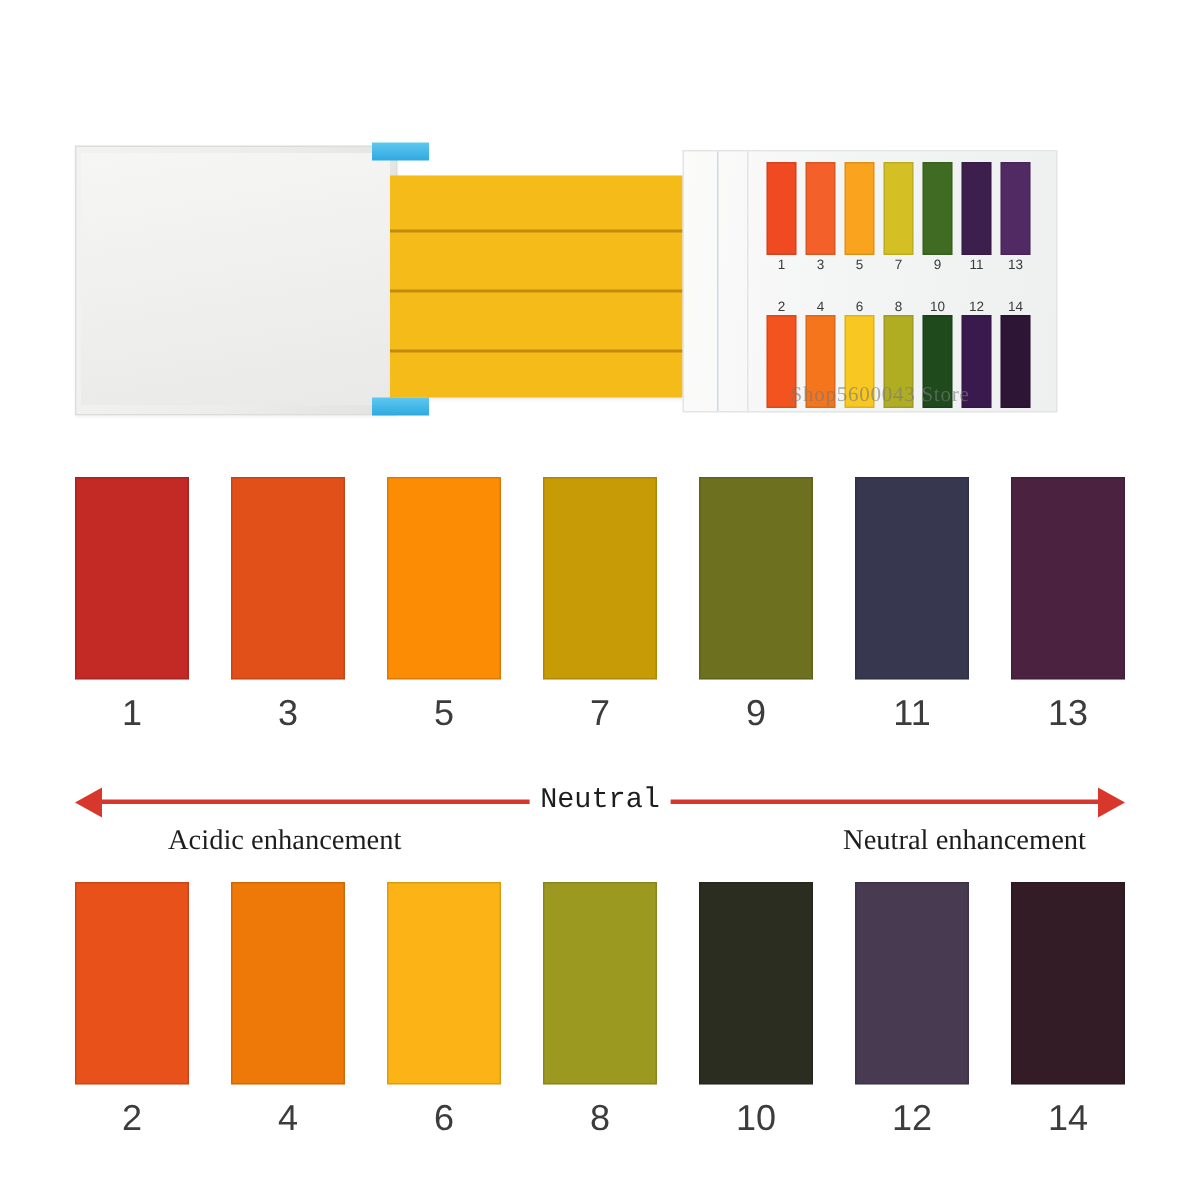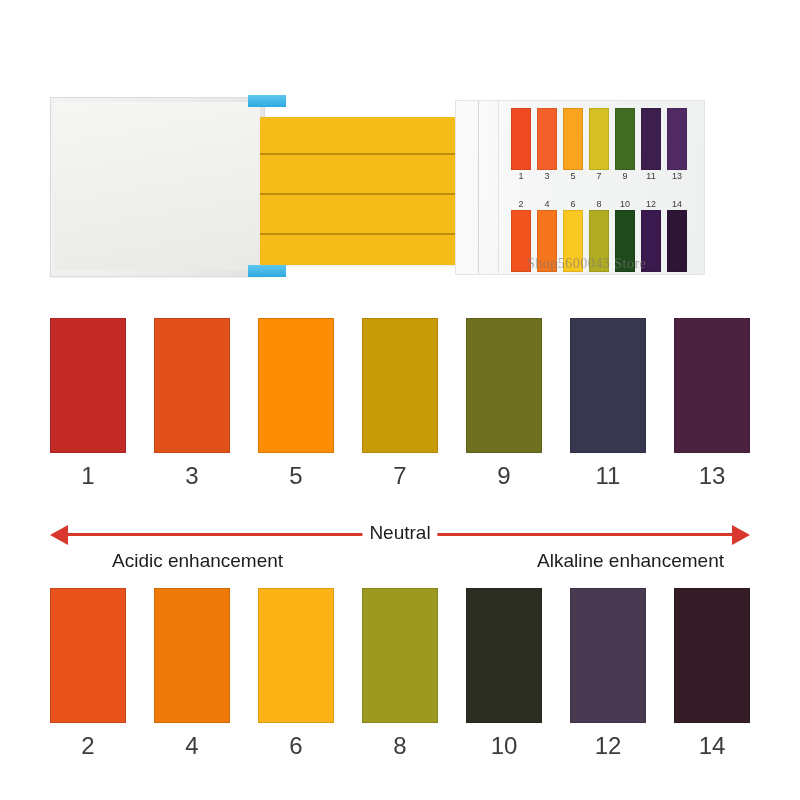--- a/index.html
+++ b/index.html
@@ -176,30 +176,30 @@
   .arrow-right { right: 0px; border-left: 18px solid #d8382c; }
   .neutral-label {
     position: absolute;
     left: 50%;
     top: 5px;
     transform: translateX(-50%);
     background: #ffffff;
     padding: 0 7px;
     font-size: 19px;
     color: #1d1d1d;
-    font-family: Liberation Sans, sans-serif;
+    font-family: Liberation Mono, monospace;
     line-height: 26px;
     white-space: nowrap;
   }
   .side-label {
     position: absolute;
     top: 33px;
     font-size: 19px;
     color: #1d1d1d;
-    font-family: Liberation Sans, sans-serif;
+    font-family: Liberation Serif, serif;
     line-height: 26px;
     white-space: nowrap;
   }
   .acid-label    { left: 62px; }
   .alkali-label  { right: 26px; }
 </style>
 </head>
 <body>
 
 <div id="product-photo">
@@ -319,21 +319,21 @@
     <div class="swatch-label">13</div>
   </div>
 </div>
 
 <div id="scale-band">
   <div class="axis-line"></div>
   <div class="arrow-head arrow-left"></div>
   <div class="arrow-head arrow-right"></div>
   <div class="neutral-label">Neutral</div>
   <div class="side-label acid-label">Acidic enhancement</div>
-  <div class="side-label alkali-label">Alkaline enhancement</div>
+  <div class="side-label alkali-label">Neutral enhancement</div>
 </div>
 
 <div class="chart-row" id="row-even">
   <div class="swatch-cell">
     <div class="swatch-block" style="background: rgb(232, 81, 26);"></div>
     <div class="swatch-label">2</div>
   </div>
   <div class="swatch-cell">
     <div class="swatch-block" style="background: rgb(238, 120, 8);"></div>
     <div class="swatch-label">4</div>

